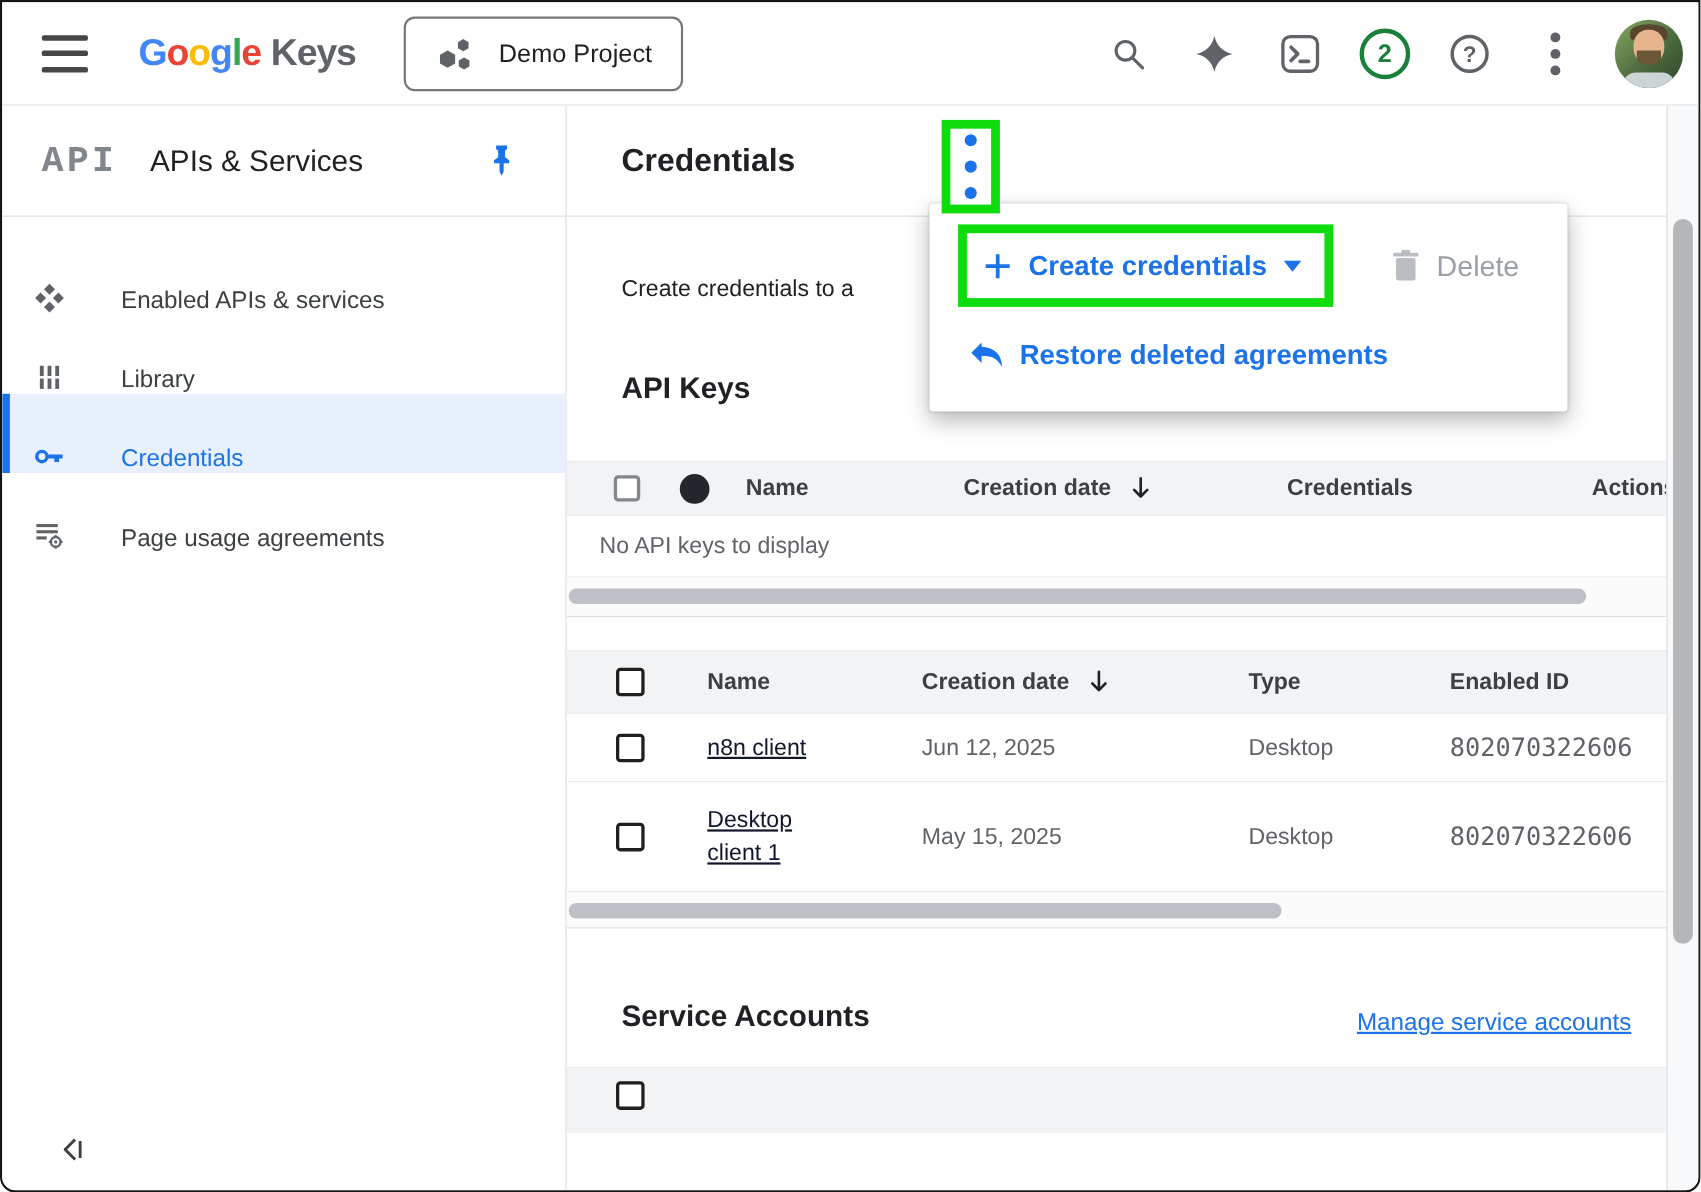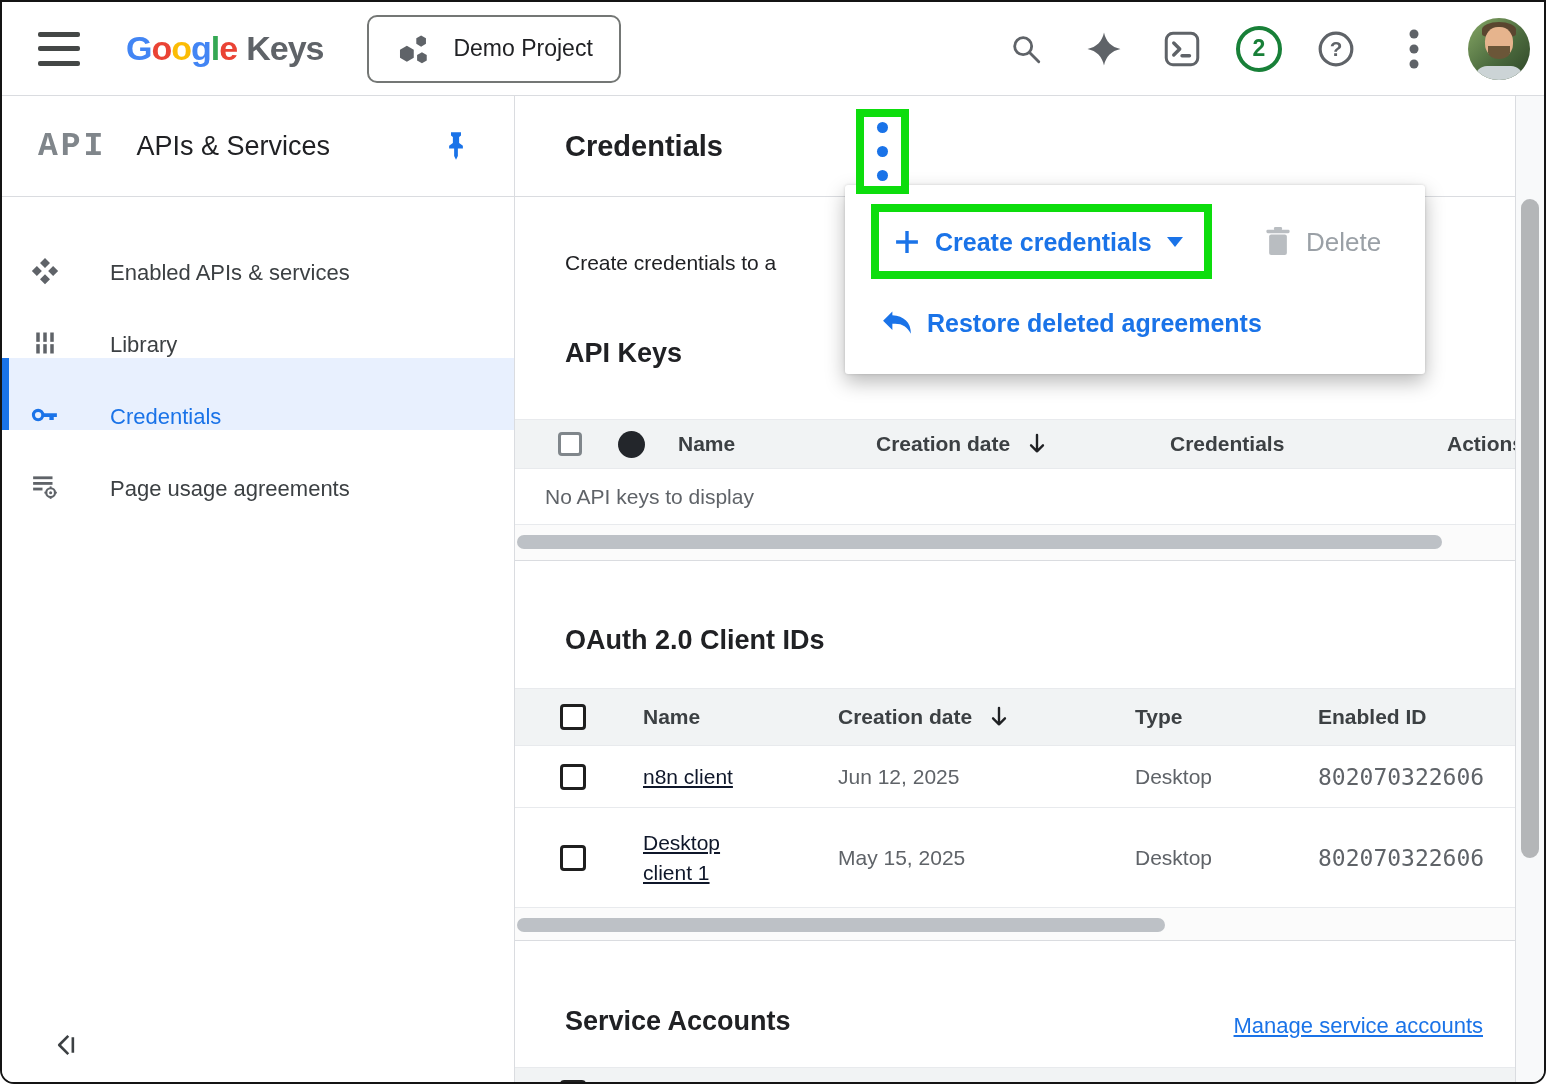--- a/index.html
+++ b/index.html
@@ -282,21 +282,20 @@
             </div>
             <div>Credentials</div>
             <div style="overflow:hidden;white-space:nowrap;">Actions</div>
           </div>
           <div class="empty-row">No API keys to display</div>
           <div class="hstrip s1">
             <div class="hthumb"></div>
           </div>
         </div>
 
-        <h2 class="sec-h h-oauth">OAuth 2.0 Client IDs</h2>
 
         <div class="t2">
           <div class="grid2 thead">
             <div>
                 <span class="cb cb-black" style="display:block"></span>
               </div>
             <div>Name</div>
             <div class="cell-sort">
               <span>Creation date</span>
               <svg width="22" height="24" viewBox="0 0 24 26">

